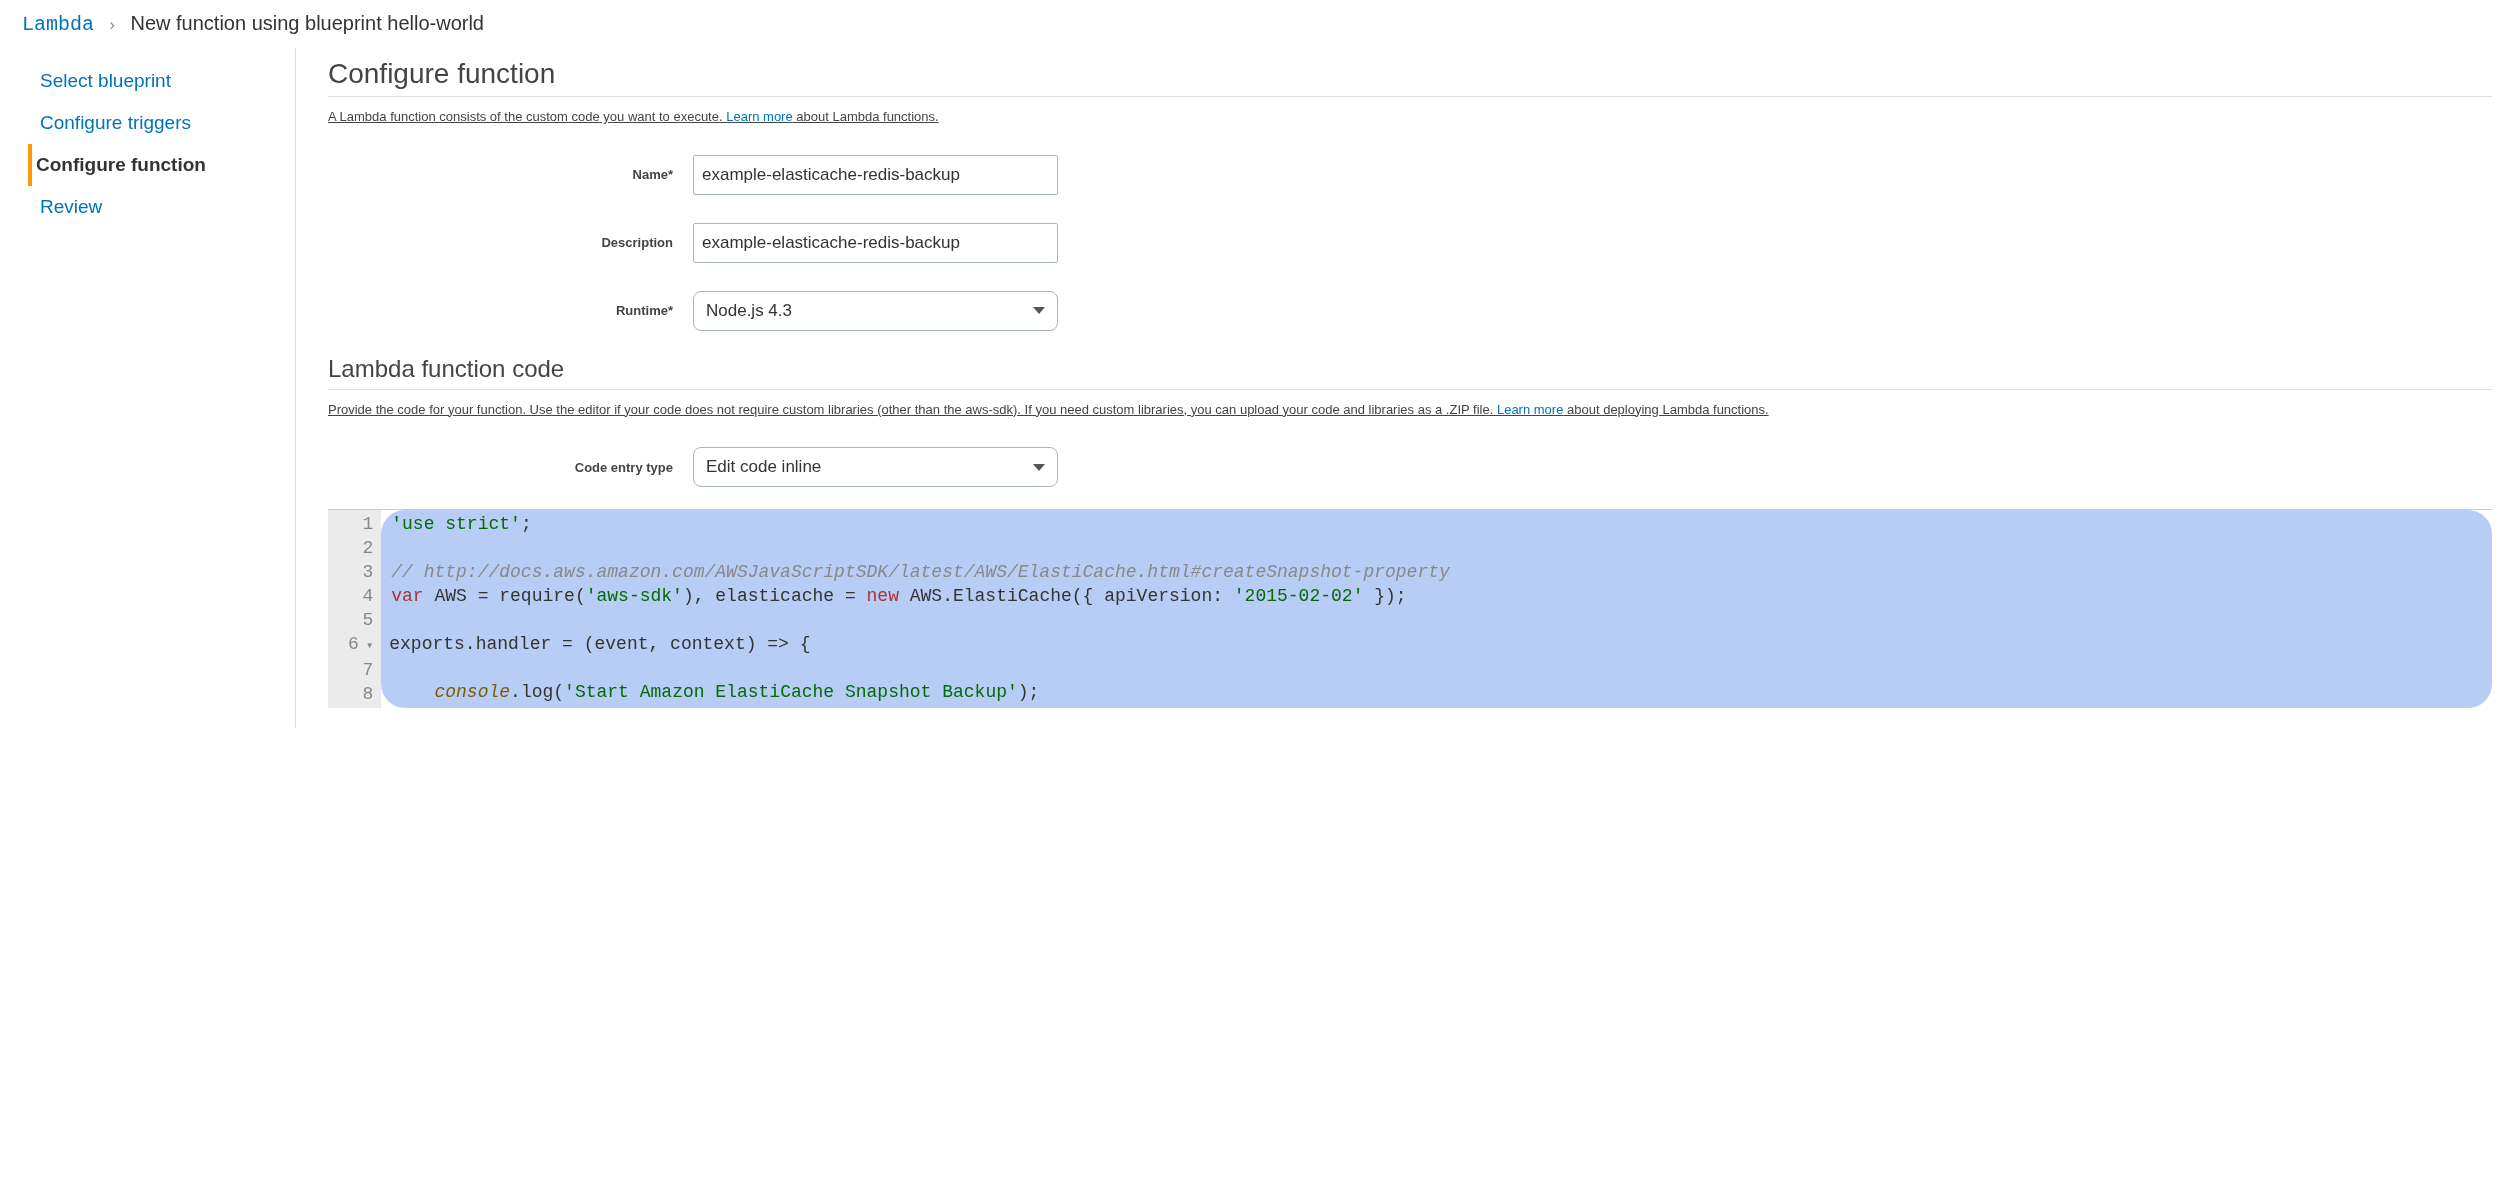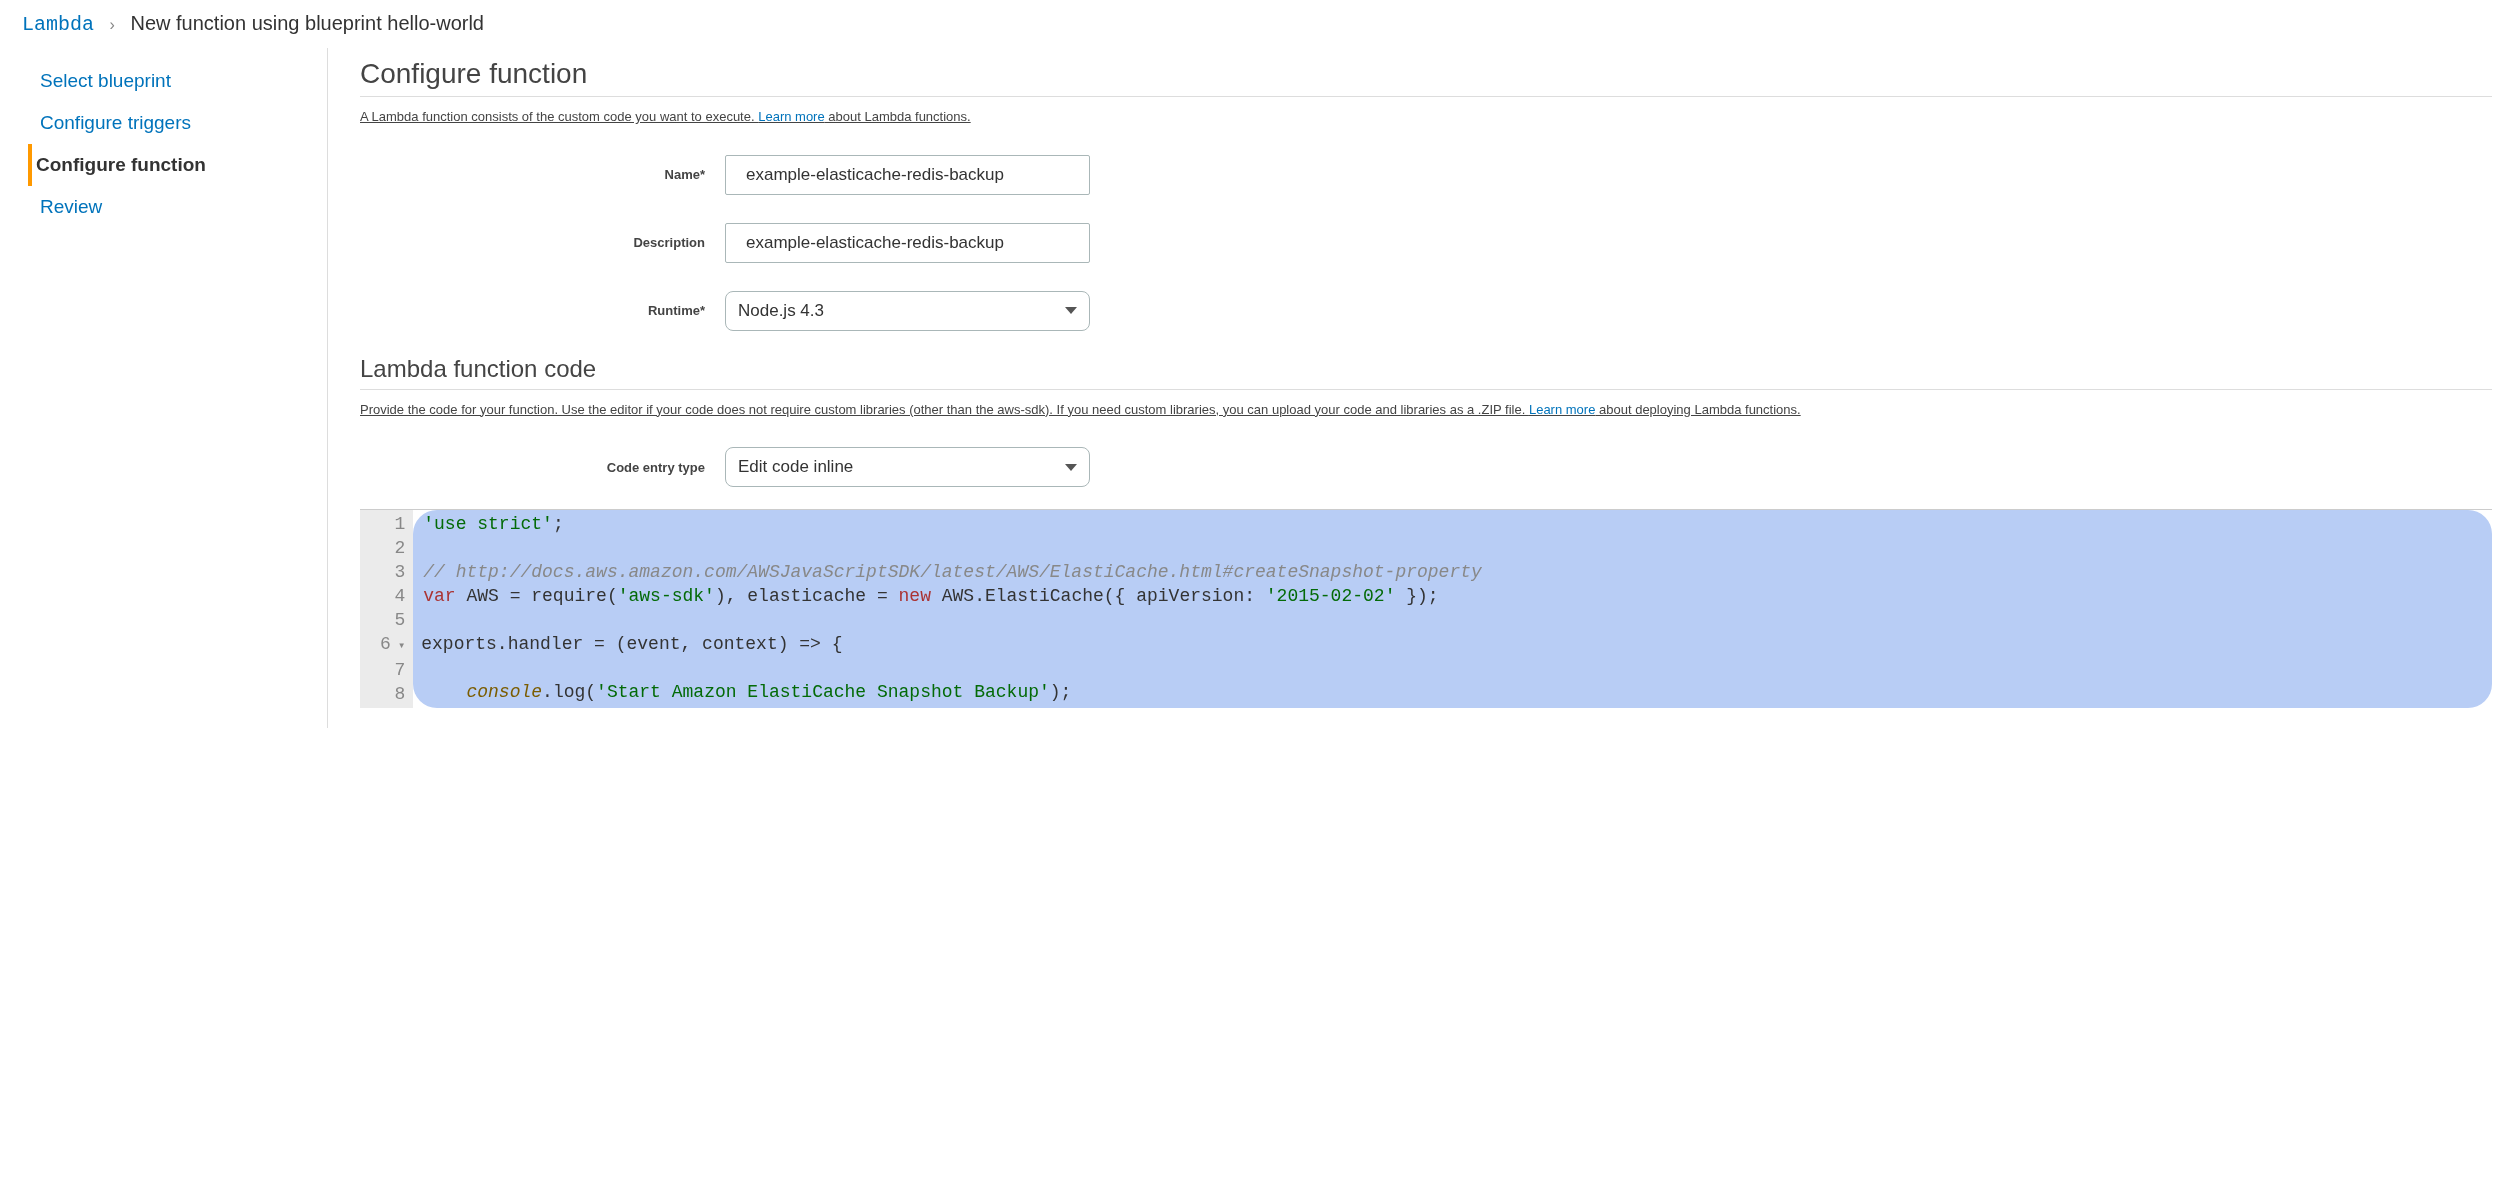--- a/index.html
+++ b/index.html
@@ -14,21 +14,21 @@
       font-size: 20px;
       color: #333;
     }
     .breadcrumb a { color: #0073bb; text-decoration: none; font-family: Liberation Mono, monospace; }
     .breadcrumb .sep { margin: 0 10px; color: #888; font-size: 16px; }
     .layout {
       display: flex;
       align-items: stretch;
     }
     .sidebar {
-      width: 328px;
+      width: 296px;
       padding: 12px 0 0 28px;
       border-right: 1px solid #ddd;
       min-height: 680px;
     }
     .sidebar-item {
       display: block;
       padding: 10px 0 10px 8px;
       font-size: 19px;
       color: #0073bb;
       text-decoration: none;
@@ -82,21 +82,21 @@
       font-weight: bold;
       color: #444;
       padding-right: 20px;
       white-space: nowrap;
     }
     .form-input {
       width: 365px;
       height: 40px;
       border: 1px solid #aab7b8;
       border-radius: 2px;
-      padding: 0 20px;
+      padding: 0 8px;
       font-size: 17px;
       color: #333;
     }
     .form-select {
       width: 365px;
       height: 40px;
       border: 1px solid #aab7b8;
       border-radius: 8px;
       padding: 0 12px;
       font-size: 17px;

